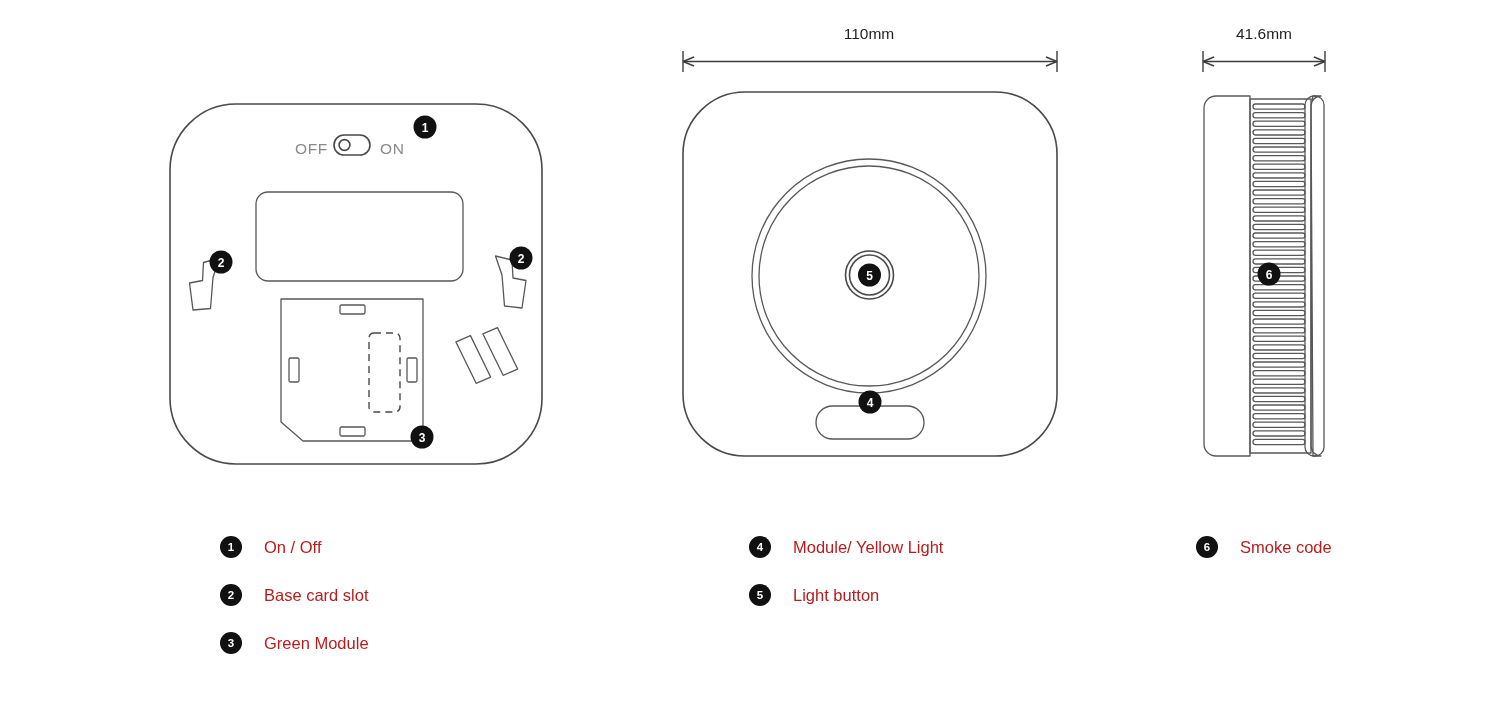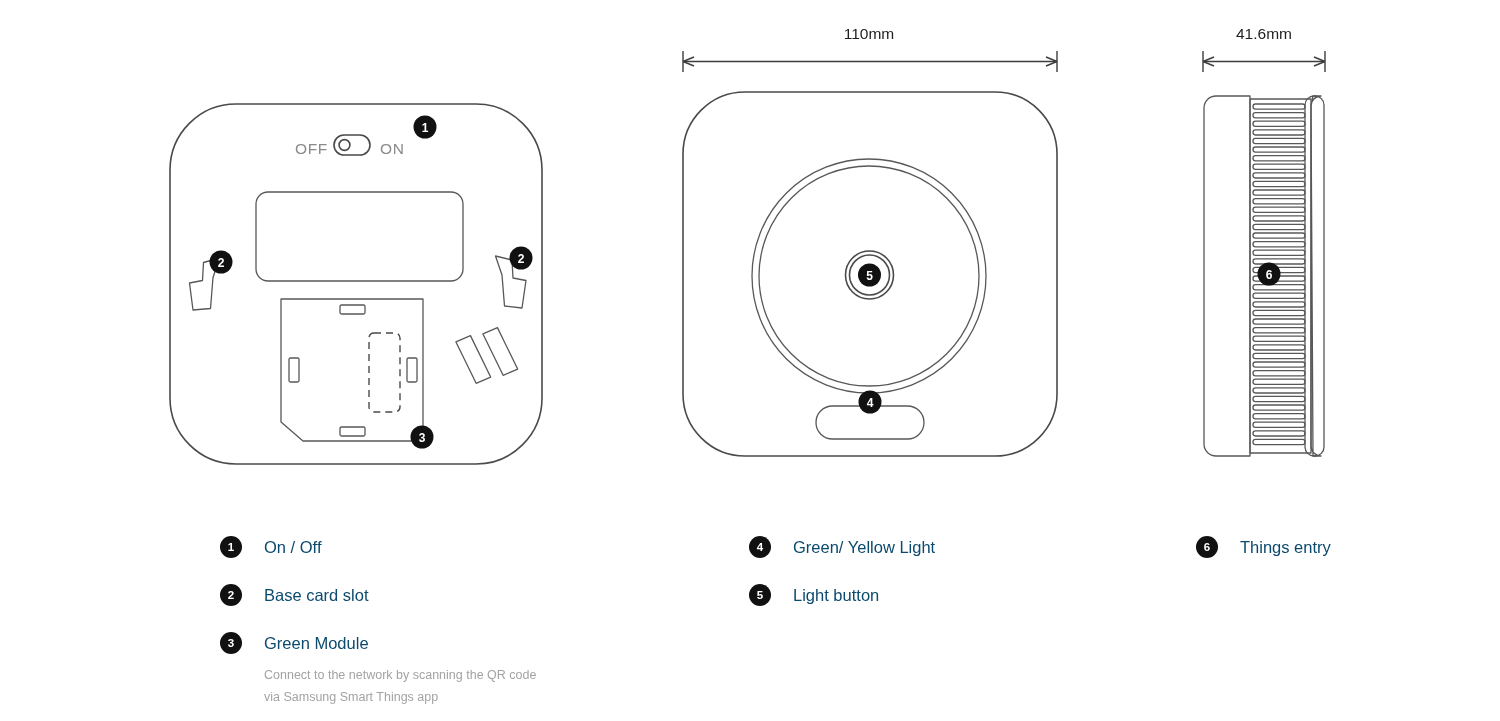--- a/index.html
+++ b/index.html
@@ -103,21 +103,21 @@
     color: #ffffff;
     font-size: 11.5px;
     font-weight: 700;
     line-height: 22px;
     text-align: center;
     margin-top: 1px;
   }
   .legend-text {
     margin-left: 22px;
     font-size: 16.5px;
-    color: #0c4a6e;
+    color: #b91c1c;
     line-height: 24px;
     white-space: nowrap;
   }
   .legend-note {
     margin-left: 44px;
     margin-top: -15px;
     font-size: 12.5px;
     color: #a3a3a3;
     line-height: 22px;
     max-width: 300px;
@@ -294,43 +294,39 @@
         <div>
           <div class="legend-text">Base card slot</div>
         </div>
       </div>
       <div class="legend-row">
         <div class="legend-badge">3</div>
         <div>
           <div class="legend-text">Green Module</div>
         </div>
       </div>
-      <div class="legend-note">
-        <div>Connect to the network by scanning the QR code</div>
-        <div>via Samsung Smart Things app</div>
-      </div>
     </div>
 
   <div class="legend-col" id="legend-column-middle" style="left:749px; top:535px;">
       <div class="legend-row">
         <div class="legend-badge">4</div>
         <div>
-          <div class="legend-text">Green/ Yellow Light</div>
+          <div class="legend-text">Module/ Yellow Light</div>
         </div>
       </div>
       <div class="legend-row">
         <div class="legend-badge">5</div>
         <div>
           <div class="legend-text">Light button</div>
         </div>
       </div>
     </div>
 
   <div class="legend-col" id="legend-column-right" style="left:1196px; top:535px;">
       <div class="legend-row">
         <div class="legend-badge">6</div>
         <div>
-          <div class="legend-text">Things entry</div>
+          <div class="legend-text">Smoke code</div>
         </div>
       </div>
     </div>
 
 </div>
 
 </body></html>

